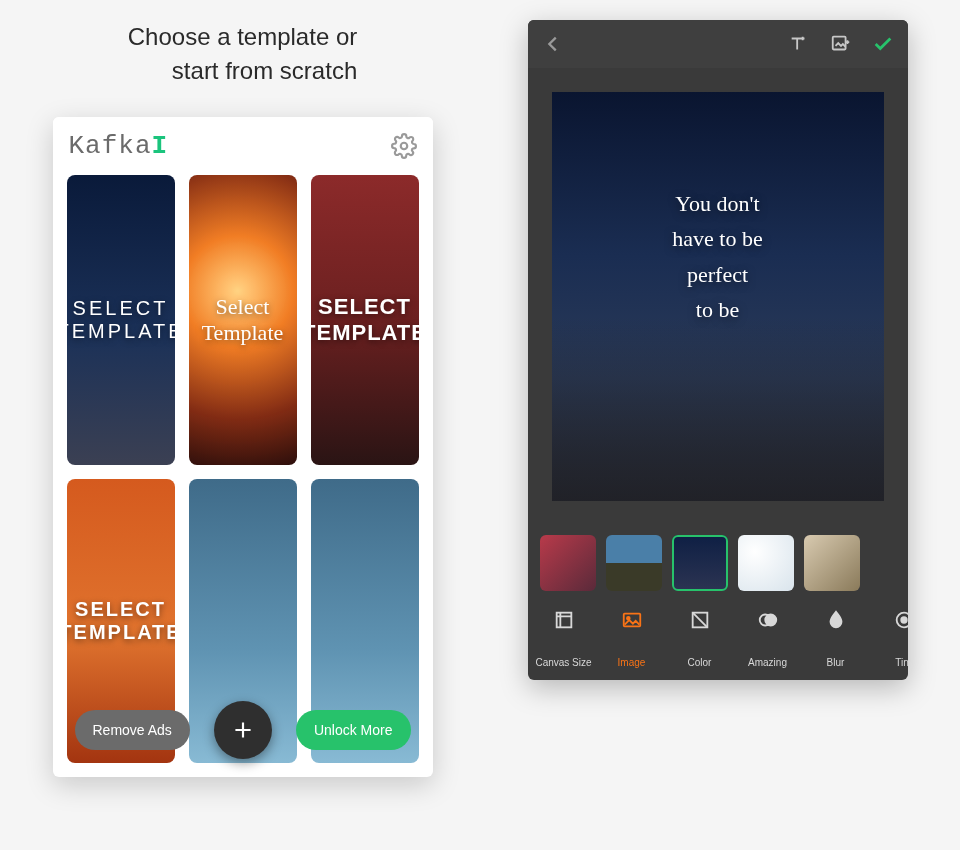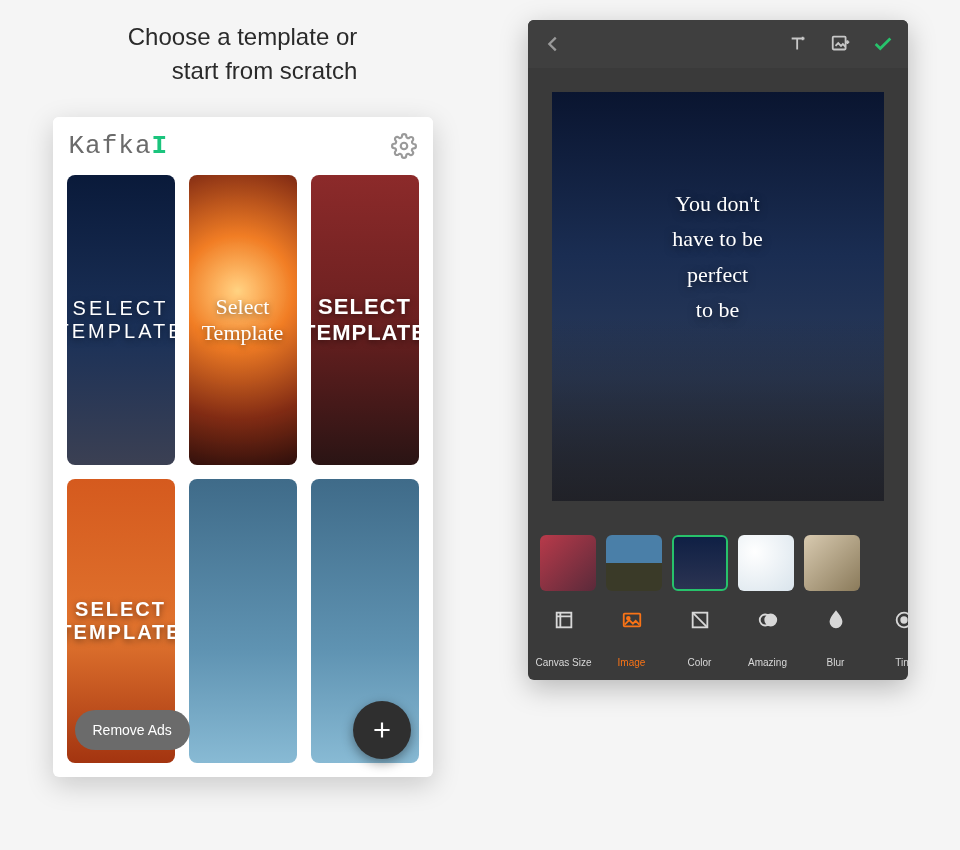--- a/index.html
+++ b/index.html
@@ -252,20 +252,21 @@
             <div class="tile-text"></div>
           </div>
       </div>
       <div class="bottom-bar">
         <div class="pill pill-remove">Remove Ads</div>
         <div class="fab">
           <svg viewBox="0 0 24 24" stroke="#fff" stroke-width="2" fill="none">
               <path d="M12 5v14M5 12h14"></path>
             </svg>
         </div>
+        <div class="pill pill-unlock">Unlock More</div>
       </div>
     </div>
   </div>
 
   <div class="panel">
     <div class="phone-right">
       <div class="editor-header">
         <div class="hdr-icon">
           <svg viewBox="0 0 24 24" stroke="#9a9a9a" stroke-width="2.5" fill="none">
               <path d="M15 19l-7-7 7-7"></path>

